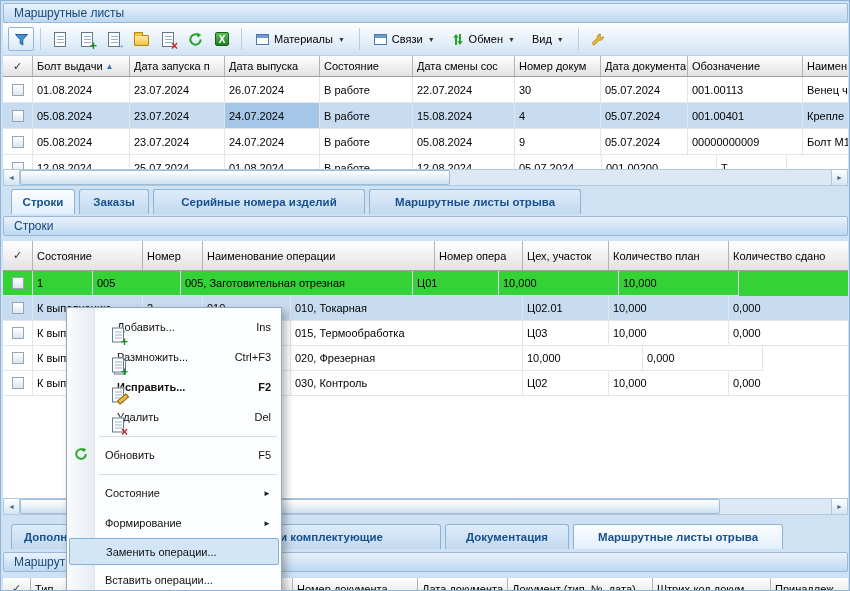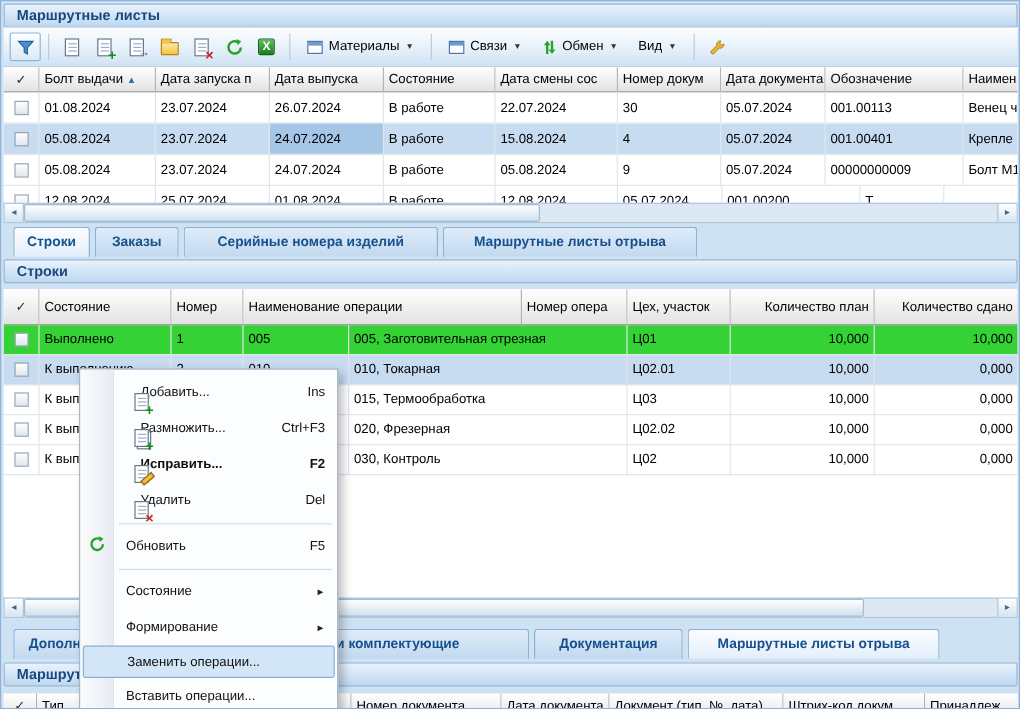--- a/index.html
+++ b/index.html
@@ -1,39 +1,39 @@
 <!DOCTYPE html>
 <html><head>
 <meta charset="utf-8">
 <style>
 *{margin:0;padding:0;box-sizing:border-box}
 body{font-family:"Liberation Sans","DejaVu Sans",sans-serif;font-size:11px;color:#000}
 .app{position:relative;width:850px;height:591px;background:#cfe2f3;overflow:hidden;border:1px solid #8fb3d6}
 
-.strip{position:absolute;left:2px;width:845px;height:20px;background:linear-gradient(#e9f2fc,#bed8f0);border:1px solid #9bb8d6;border-radius:2px;color:#17477d;font-weight:bold;font-size:12px;display:flex;align-items:center;padding:0 10px;white-space:nowrap;overflow:hidden}
+.strip{position:absolute;left:2px;width:845px;height:20px;background:linear-gradient(#e9f2fc,#bed8f0);border:1px solid #9bb8d6;border-radius:2px;color:#17477d;font-weight:normal;font-size:12px;display:flex;align-items:center;padding:0 10px;white-space:nowrap;overflow:hidden}
 
 .toolbar{position:absolute;left:2px;top:22px;width:845px;height:33px;background:linear-gradient(#fdfeff,#dfecf8 70%,#cfe2f3);display:flex;align-items:center;padding:0 5px;gap:1px;border-bottom:1px solid #bcd2e6}
 .tbtn{flex:none;width:26px;height:24px;display:flex;align-items:center;justify-content:center;border:1px solid transparent;border-radius:2px}
 .tbtn.framed{border-color:#8fb4d8;background:linear-gradient(#ffffff,#d9e9f7)}
 .tsep{flex:none;width:1px;height:22px;background:#b9cde0;margin:0 5px}
 .tdrop{flex:none;height:24px;display:flex;align-items:center;gap:5px;padding:0 8px;border-radius:2px;white-space:nowrap}
 .darr{font-size:7px;color:#333}
 
 .grid{position:absolute;left:2px;background:#fff;overflow:hidden}
 .topgrid{top:55px;width:845px;height:113px}
 .detailgrid{top:240px;width:845px;height:257px}
 .bottomgrid{top:577px;width:845px;height:22px}
 .row{display:flex;width:890px}
 .hcell{flex:none;display:flex;align-items:center;gap:3px;padding:0 4px;background:linear-gradient(#ffffff,#e2e2e2);border-right:1px solid #b3b3b3;border-bottom:1px solid #9f9f9f;white-space:nowrap;overflow:hidden}
 .cell{flex:none;display:flex;align-items:center;padding:0 4px;border-right:1px solid #e2e6ea;border-bottom:1px solid #e2e6ea;white-space:nowrap;overflow:hidden}
 .tg-h{height:21px}.tg-r{height:26px}
 .dg-h{height:30px}.dg-r{height:25px}
 .bg-h{height:22px}
 .chk{justify-content:center}
-.num{justify-content:flex-end}
+.num{}
 .cb{width:12px;height:12px;border:1px solid #96a6b6;background:linear-gradient(#ffffff,#dfe6ee)}
 .sel{background:#c8dcf1}
 .done{background:#35d235}
 .focus{background:#a5c6e7}
 .sort{font-size:8px;color:#2f6db5}
 .chkg{color:#333;font-weight:bold}
 
 .hscroll{position:absolute;left:2px;width:845px;height:17px;background:#dce9f5;border:1px solid #b2c8dc;display:flex;align-items:stretch}
 .sbtn{flex:none;width:16px;display:flex;align-items:center;justify-content:center;background:linear-gradient(#ffffff,#d4e4f2);border-right:1px solid #aec6da;font-size:7px;color:#45688c}
 .sbtn.r{border-left:1px solid #aec6da;border-right:none}
@@ -287,21 +287,20 @@
         </div>
       <div class="hcell dg-h num" style="width:120px">
           <span>Количество сдано</span>
         </div>
 
     </div>
     <div class="row done">
       <div class="cell dg-r chk" style="width:30px">
           <span class="cb"></span>
         </div>
-      <div class="cell dg-r" style="width:110px">Выполнено</div>
       <div class="cell dg-r" style="width:60px">1</div>
       <div class="cell dg-r" style="width:88px">005</div>
       <div class="cell dg-r" style="width:232px">005, Заготовительная отрезная</div>
       <div class="cell dg-r" style="width:86px">Ц01</div>
       <div class="cell dg-r num" style="width:120px">10,000</div>
       <div class="cell dg-r num" style="width:120px">10,000</div>
 
     </div>
     <div class="row sel">
       <div class="cell dg-r chk" style="width:30px">
@@ -330,21 +329,20 @@
 
     </div>
     <div class="row">
       <div class="cell dg-r chk" style="width:30px">
           <span class="cb"></span>
         </div>
       <div class="cell dg-r" style="width:110px">К выполнению</div>
       <div class="cell dg-r" style="width:60px">4</div>
       <div class="cell dg-r" style="width:88px">020</div>
       <div class="cell dg-r" style="width:232px">020, Фрезерная</div>
-      <div class="cell dg-r" style="width:86px">Ц02.02</div>
       <div class="cell dg-r num" style="width:120px">10,000</div>
       <div class="cell dg-r num" style="width:120px">0,000</div>
 
     </div>
     <div class="row">
       <div class="cell dg-r chk" style="width:30px">
           <span class="cb"></span>
         </div>
       <div class="cell dg-r" style="width:110px">К выполнению</div>
       <div class="cell dg-r" style="width:60px">5</div>

